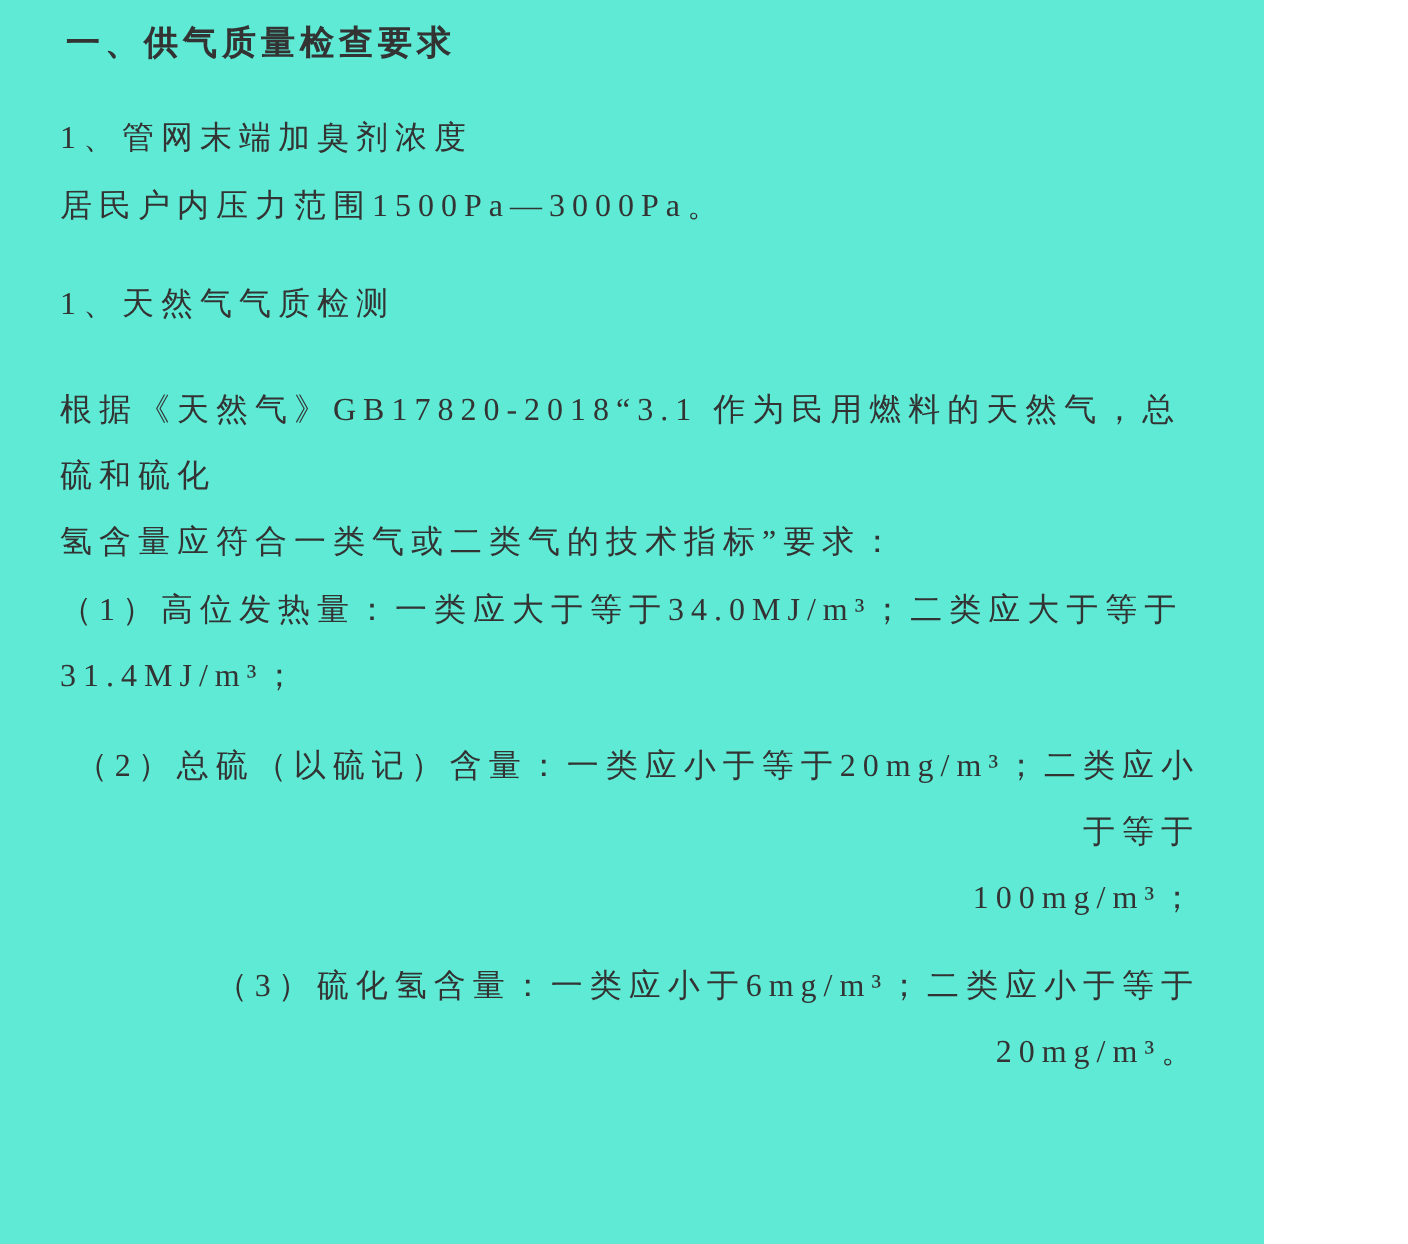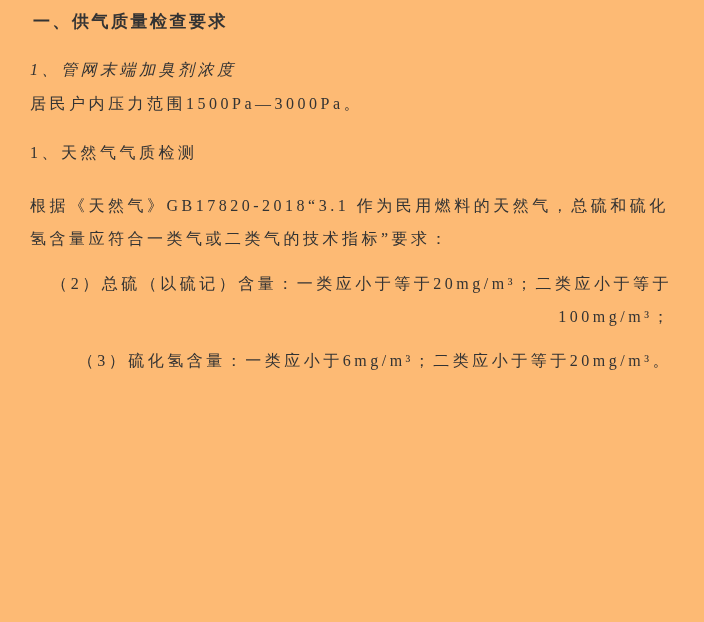--- a/index.html
+++ b/index.html
@@ -7,45 +7,45 @@
     padding: 0;
     background: #ffffff;
   }
   body {
     width: 704px;
     height: 622px;
     overflow: hidden;
   }
   .page {
     box-sizing: border-box;
-    width: 704px;
+    width: 632px;
     height: 622px;
     padding: 10px 32px 0 30px;
     font-family: "Liberation Serif", "DejaVu Serif", serif;
     color: #333333;
-    background: #fdba74;
+    background: #5eead4;
   }
   .doc-heading {
     margin: 0;
     padding-left: 3px;
     font-size: 17px;
     font-weight: 700;
     line-height: 24px;
     letter-spacing: 2.5px;
     white-space: pre-line;
   }
   .para {
     margin: 0;
     font-size: 16px;
     line-height: 33px;
     letter-spacing: 3.5px;
     white-space: pre-line;
     text-align: left;
   }
-  .mt-19 { margin-top: 19px; font-style: italic; }
+  .mt-19 { margin-top: 19px; }
   .mt-15 { margin-top: 15px; }
   .mt-20 { margin-top: 20px; }
   .mt-14 { margin-top: 1px; }
   .mt-16 { margin-top: 16px; }
   .mt-12 { margin-top: 12px; text-align: right; }
   .mt-11 { margin-top: 11px; text-align: right; }
 </style>
 </head>
 <body>
 
@@ -57,19 +57,21 @@
 
 
 
   <p class="para mt-14">居民户内压力范围1500Pa—3000Pa。</p>
 
   <p class="para mt-16">1、天然气气质检测</p>
 
   <p class="para mt-20">根据《天然气》GB17820-2018“3.1 作为民用燃料的天然气，总硫和硫化
 氢含量应符合一类气或二类气的技术指标”要求：</p>
 
+  <p class="para mt-14">（1）高位发热量：一类应大于等于34.0MJ/m³；二类应大于等于
+31.4MJ/m³；</p>
 
   <p class="para mt-12">（2）总硫（以硫记）含量：一类应小于等于20mg/m³；二类应小于等于
 100mg/m³；</p>
 
   <p class="para mt-11">（3）硫化氢含量：一类应小于6mg/m³；二类应小于等于20mg/m³。</p>
 
 </div>
 
 </body></html>

